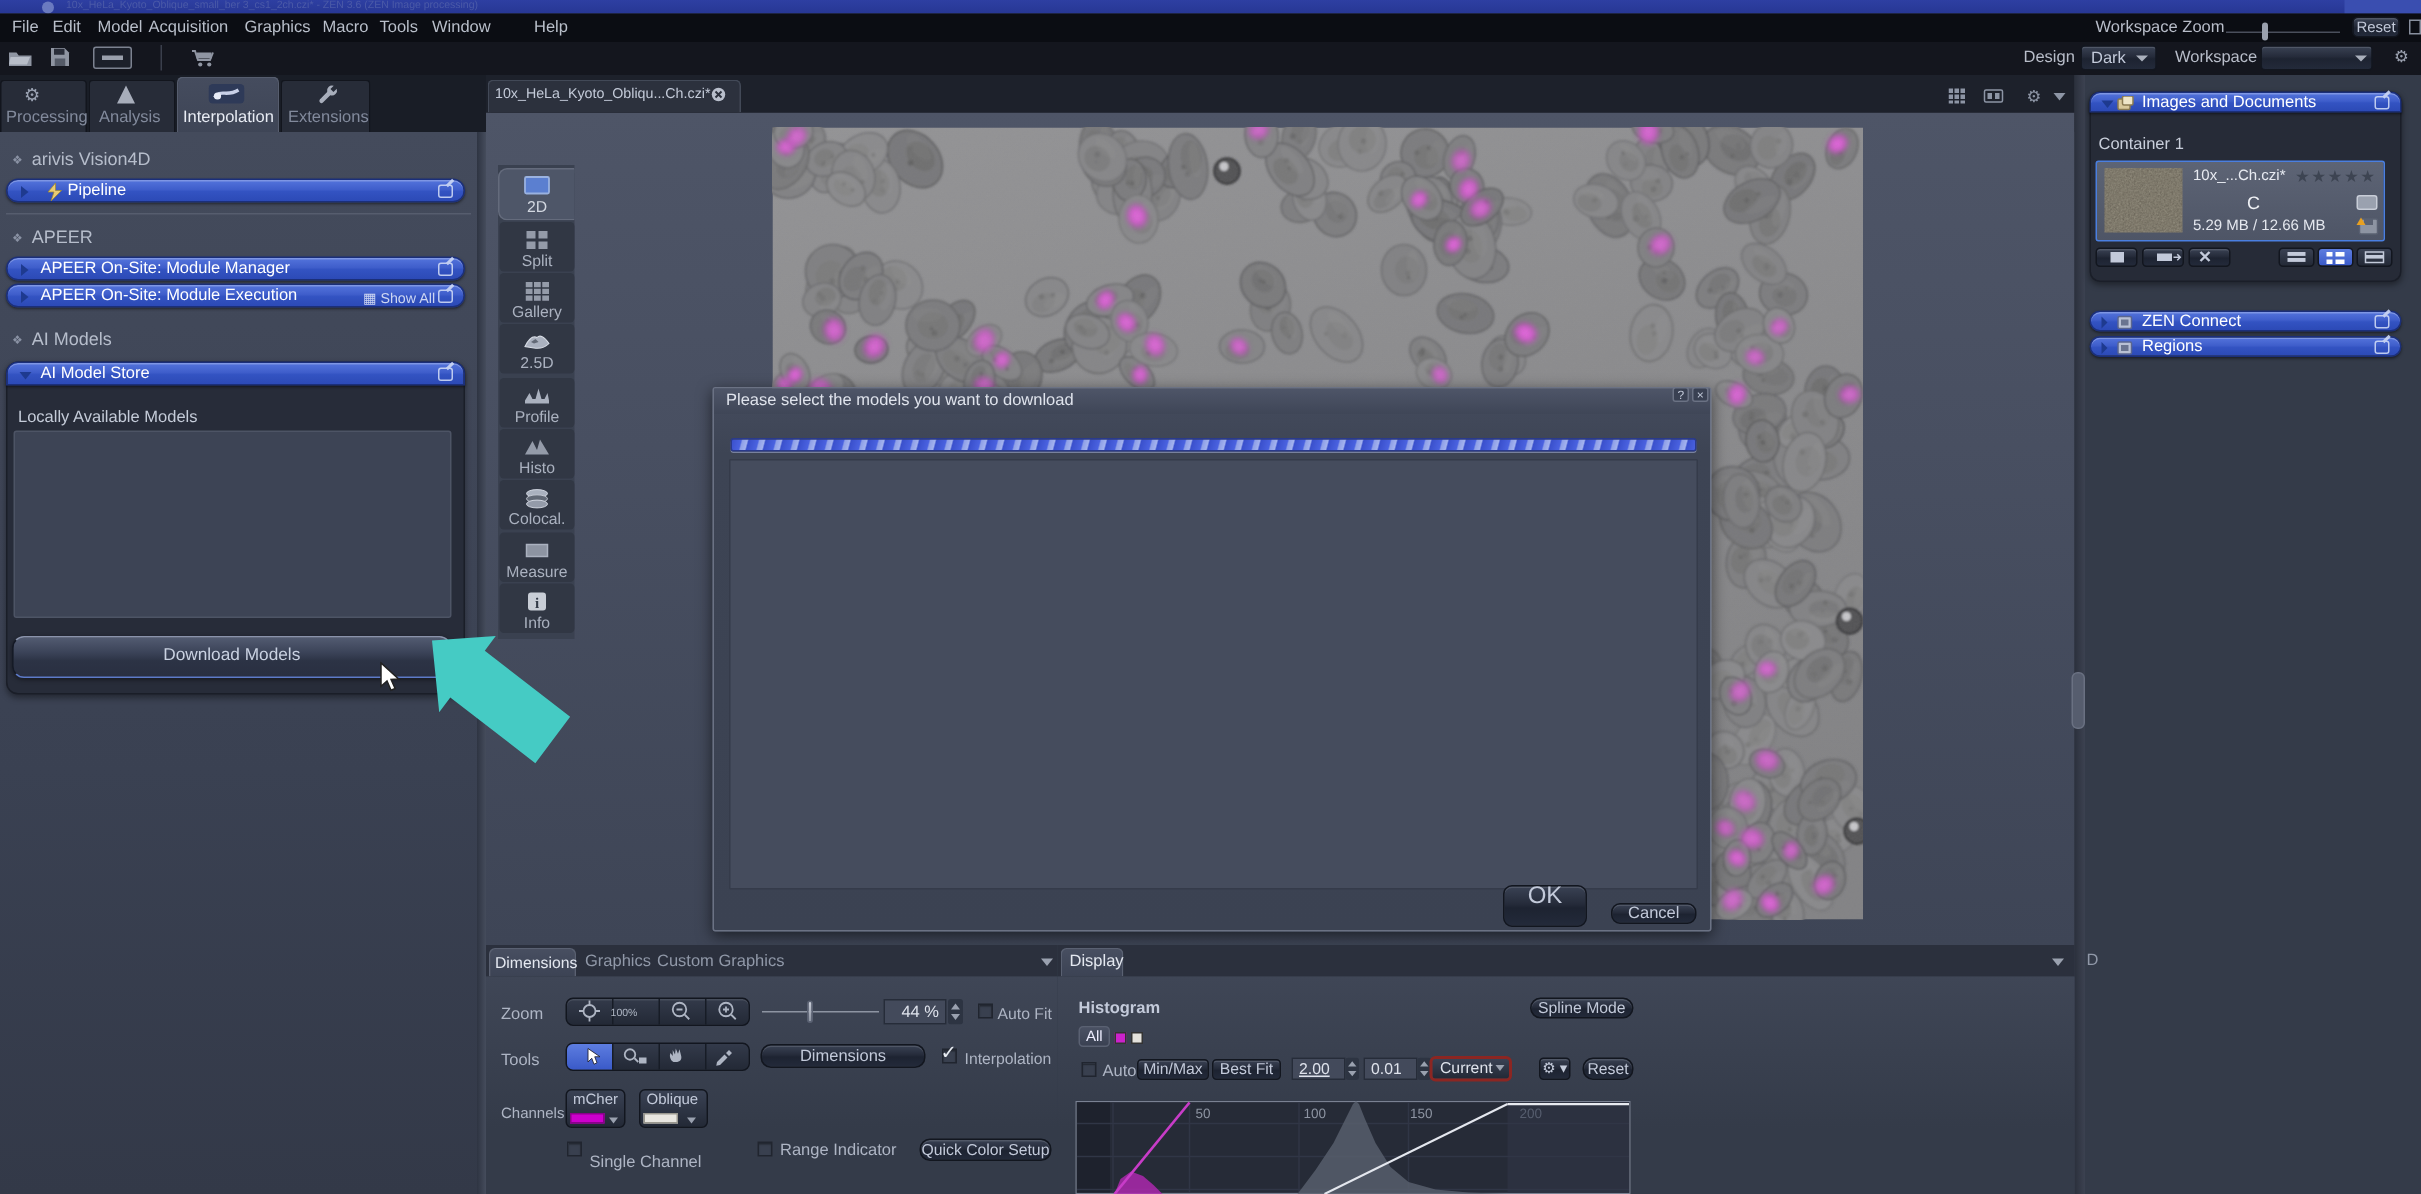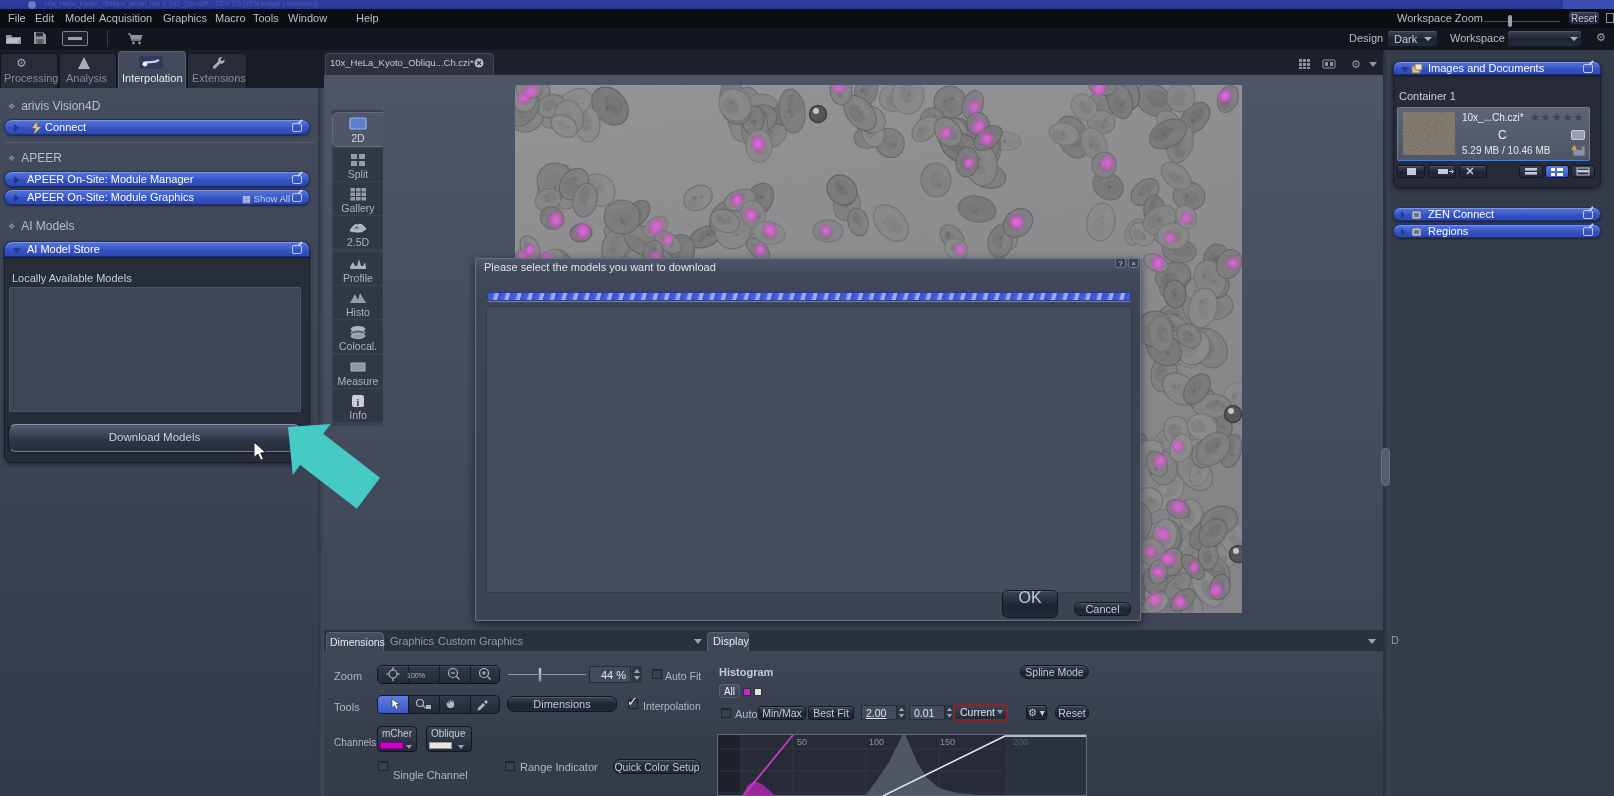--- a/index.html
+++ b/index.html
@@ -98,34 +98,34 @@
 
 <div class="abs" style="left:0;top:88px;width:324px;height:708px;background:linear-gradient(#444b5c 0%, #3f4657 30%, #3a4152 60%, #333948 100%);"></div>
 <div class="abs" style="left:318px;top:88px;width:6px;height:708px;background:linear-gradient(90deg,#2e3442,#454c5c);"></div>
 
 <div class="sec-h" style="left:8px;top:99px;">arivis Vision4D</div>
 <div class="blue-pill" style="left:4px;top:119px;width:306px;height:16px;">
   <div class="pill-caret"></div>
   <svg class="abs" style="left:26px;top:2px" width="14" height="12">
       <path d="M6 0 L1 6 h4 l-2 6 7-7 h-4 z" fill="#e8cc74" stroke="#a08a30" stroke-width="0.5"></path>
     </svg>
-  <span style="position:absolute;left:40px;top:1px;">Connect</span>
+  <span style="position:absolute;left:40px;top:1px;">Pipeline</span>
   <div class="pill-edit"></div>
 </div>
 <div class="abs" style="left:4px;top:142px;width:310px;height:1px;background:#565d6e;"></div>
 
 <div class="sec-h" style="left:8px;top:151px;">APEER</div>
 <div class="blue-pill" style="left:4px;top:171px;width:306px;height:16px;">
   <div class="pill-caret"></div>
   <span style="position:absolute;left:22px;top:1px;">APEER On-Site: Module Manager</span>
   <div class="pill-edit"></div>
 </div>
 <div class="blue-pill" style="left:4px;top:189px;width:306px;height:16px;">
   <div class="pill-caret"></div>
-  <span style="position:absolute;left:22px;top:1px;">APEER On-Site: Module Graphics</span>
+  <span style="position:absolute;left:22px;top:1px;">APEER On-Site: Module Execution</span>
   <span style="position:absolute;left:237px;top:2.5px;font-size:9.5px;color:#cdd6f2;">▦ Show All</span>
   <div class="pill-edit"></div>
 </div>
 
 <div class="sec-h" style="left:8px;top:219px;">AI Models</div>
 <div class="abs" style="left:4px;top:241px;width:306px;height:222px;background:#272c39;border:1px solid #1a1e28;border-radius:8px;box-shadow:0 2px 4px rgba(0,0,0,.4);"></div>
 <div class="blue-pill" style="left:4px;top:241px;width:306px;height:16px;border-radius:8px 8px 0 0;">
   <div class="abs" style="left:8px;top:6px;width:0;height:0;border-top:5px solid #1e3a8f;border-left:4px solid transparent;border-right:4px solid transparent;"></div>
   <span style="position:absolute;left:22px;top:1px;">AI Model Store</span>
   <div class="pill-edit"></div>
@@ -2380,21 +2380,21 @@
         <feColorMatrix type="matrix" values="0.12 0.12 0.12 0 0.33  0.12 0.12 0.12 0 0.31  0.11 0.11 0.11 0 0.27  0 0 0 0 1"></feColorMatrix>
       </filter>
     </defs>
 <rect width="52" height="43" fill="#6e6659"></rect>
     <rect width="52" height="43" filter="url(#tn)" opacity="0.85"></rect>
   </svg>
 <span class="abs" style="left:1462px;top:112px;color:#e8ebf2;font-size:10px;">10x_...Ch.czi*</span>
 <span class="abs" style="left:1530px;top:111px;color:#3d4452;font-size:11px;letter-spacing:1px;">★★★★★</span>
 <span class="abs" style="left:1498px;top:128px;color:#f0f2f6;font-size:12px;">C</span>
 <div class="abs" style="left:1571px;top:130px;width:14px;height:10px;background:#9aa1af;border:1px solid #c8cdd8;border-radius:2px;"></div>
-<span class="abs" style="left:1462px;top:145px;color:#e4e7ee;font-size:10px;">5.29 MB / 10.46 MB</span>
+<span class="abs" style="left:1462px;top:145px;color:#e4e7ee;font-size:10px;">5.29 MB / 12.66 MB</span>
 <svg class="abs" style="left:1570px;top:144px" width="16" height="13">
     <rect x="3" y="2" width="12" height="10" rx="1" fill="#8d94a2" stroke="#5a6172"></rect>
     <rect x="6" y="2" width="6" height="4" fill="#5a6172"></rect>
     <path d="M1 1 l3 5 h-6 z" transform="translate(3,0)" fill="#e8a020"></path>
   </svg>
 <div class="dbtn" style="left:1397px;top:165px;width:28px;height:13px;border-radius:3px;"></div>
 <div class="dbtn" style="left:1428px;top:165px;width:28px;height:13px;border-radius:3px;"></div>
 <div class="dbtn" style="left:1459px;top:165px;width:28px;height:13px;border-radius:3px;"></div>
 <svg class="abs" style="left:1397px;top:165px" width="92" height="13">
     <g fill="#c3cada" font-size="8" text-anchor="middle">

